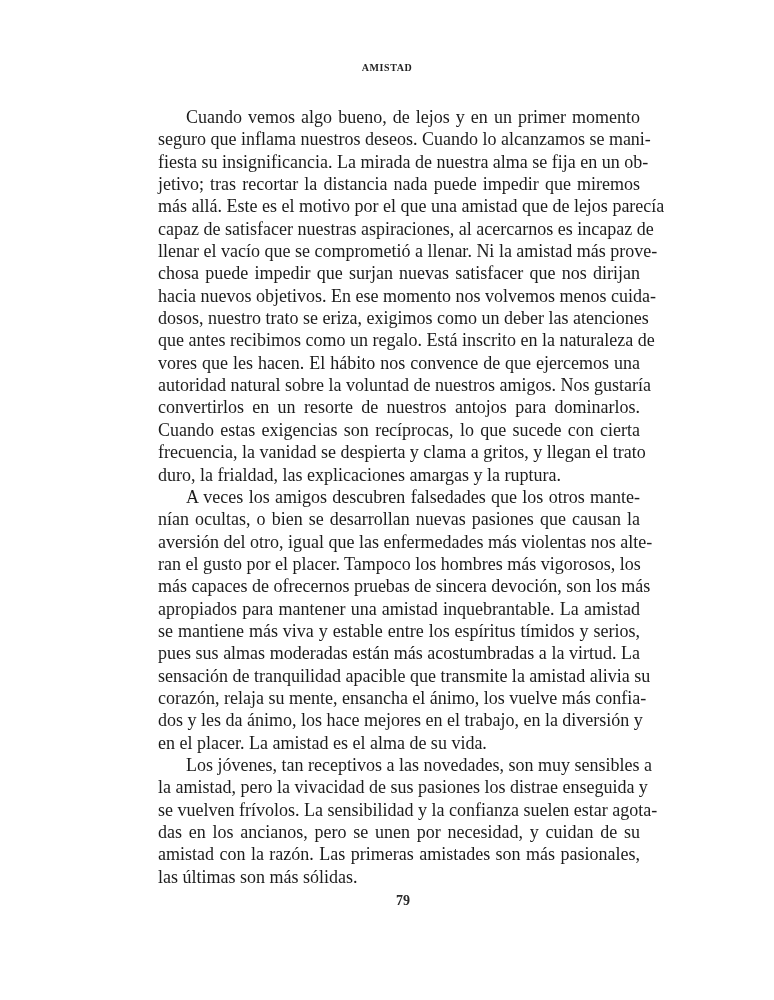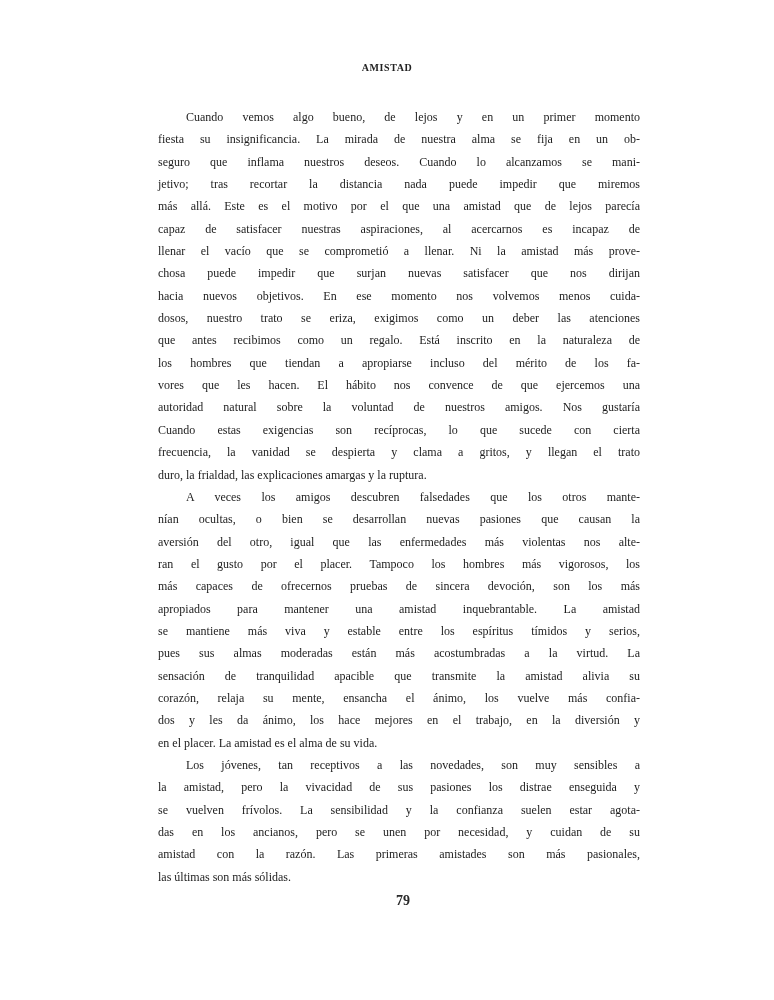--- a/index.html
+++ b/index.html
@@ -31,21 +31,21 @@
       font-size: 10px;
       font-weight: bold;
       letter-spacing: 0.6px;
       color: #222;
     }
     .body-text {
       position: absolute;
       left: 158px;
       top: 106px;
       width: 482px;
-      font-size: 12px;
+      font-size: 18px;
       line-height: 22.35px;
       color: #1c1c1c;
     }
     .line {
       display: block;
       text-align: justify;
       text-align-last: justify;
       white-space: nowrap;
       height: 22.35px;
       overflow: visible;
@@ -70,33 +70,33 @@
 </head>
 <body>
 
 <div class="page">
   <div class="running-head">AMISTAD</div>
 
   <div class="body-text">
 
     <div>
       <span class="line indent">Cuando vemos algo bueno, de lejos y en un primer momento</span>
+      <span class="line">seguro que inflama nuestros deseos. Cuando lo alcanzamos se mani-</span>
       <span class="line">fiesta su insignificancia. La mirada de nuestra alma se fija en un ob-</span>
-      <span class="line">seguro que inflama nuestros deseos. Cuando lo alcanzamos se mani-</span>
       <span class="line">jetivo; tras recortar la distancia nada puede impedir que miremos</span>
       <span class="line">más allá. Este es el motivo por el que una amistad que de lejos parecía</span>
       <span class="line">capaz de satisfacer nuestras aspiraciones, al acercarnos es incapaz de</span>
       <span class="line">llenar el vacío que se comprometió a llenar. Ni la amistad más prove-</span>
       <span class="line">chosa puede impedir que surjan nuevas satisfacer que nos dirijan</span>
       <span class="line">hacia nuevos objetivos. En ese momento nos volvemos menos cuida-</span>
       <span class="line">dosos, nuestro trato se eriza, exigimos como un deber las atenciones</span>
       <span class="line">que antes recibimos como un regalo. Está inscrito en la naturaleza de</span>
-      <span class="line">los hombres que tiendan a apropiarse incluso del mérito de los fa-</span>
       <span class="line">vores que les hacen. El hábito nos convence de que ejercemos una</span>
       <span class="line">autoridad natural sobre la voluntad de nuestros amigos. Nos gustaría</span>
+      <span class="line">convertirlos en un resorte de nuestros antojos para dominarlos.</span>
       <span class="line">Cuando estas exigencias son recíprocas, lo que sucede con cierta</span>
       <span class="line">frecuencia, la vanidad se despierta y clama a gritos, y llegan el trato</span>
       <span class="line last">duro, la frialdad, las explicaciones amargas y la ruptura.</span>
     </div>
 
     <div>
       <span class="line indent">A veces los amigos descubren falsedades que los otros mante-</span>
       <span class="line">nían ocultas, o bien se desarrollan nuevas pasiones que causan la</span>
       <span class="line">aversión del otro, igual que las enfermedades más violentas nos alte-</span>
       <span class="line">ran el gusto por el placer. Tampoco los hombres más vigorosos, los</span>

